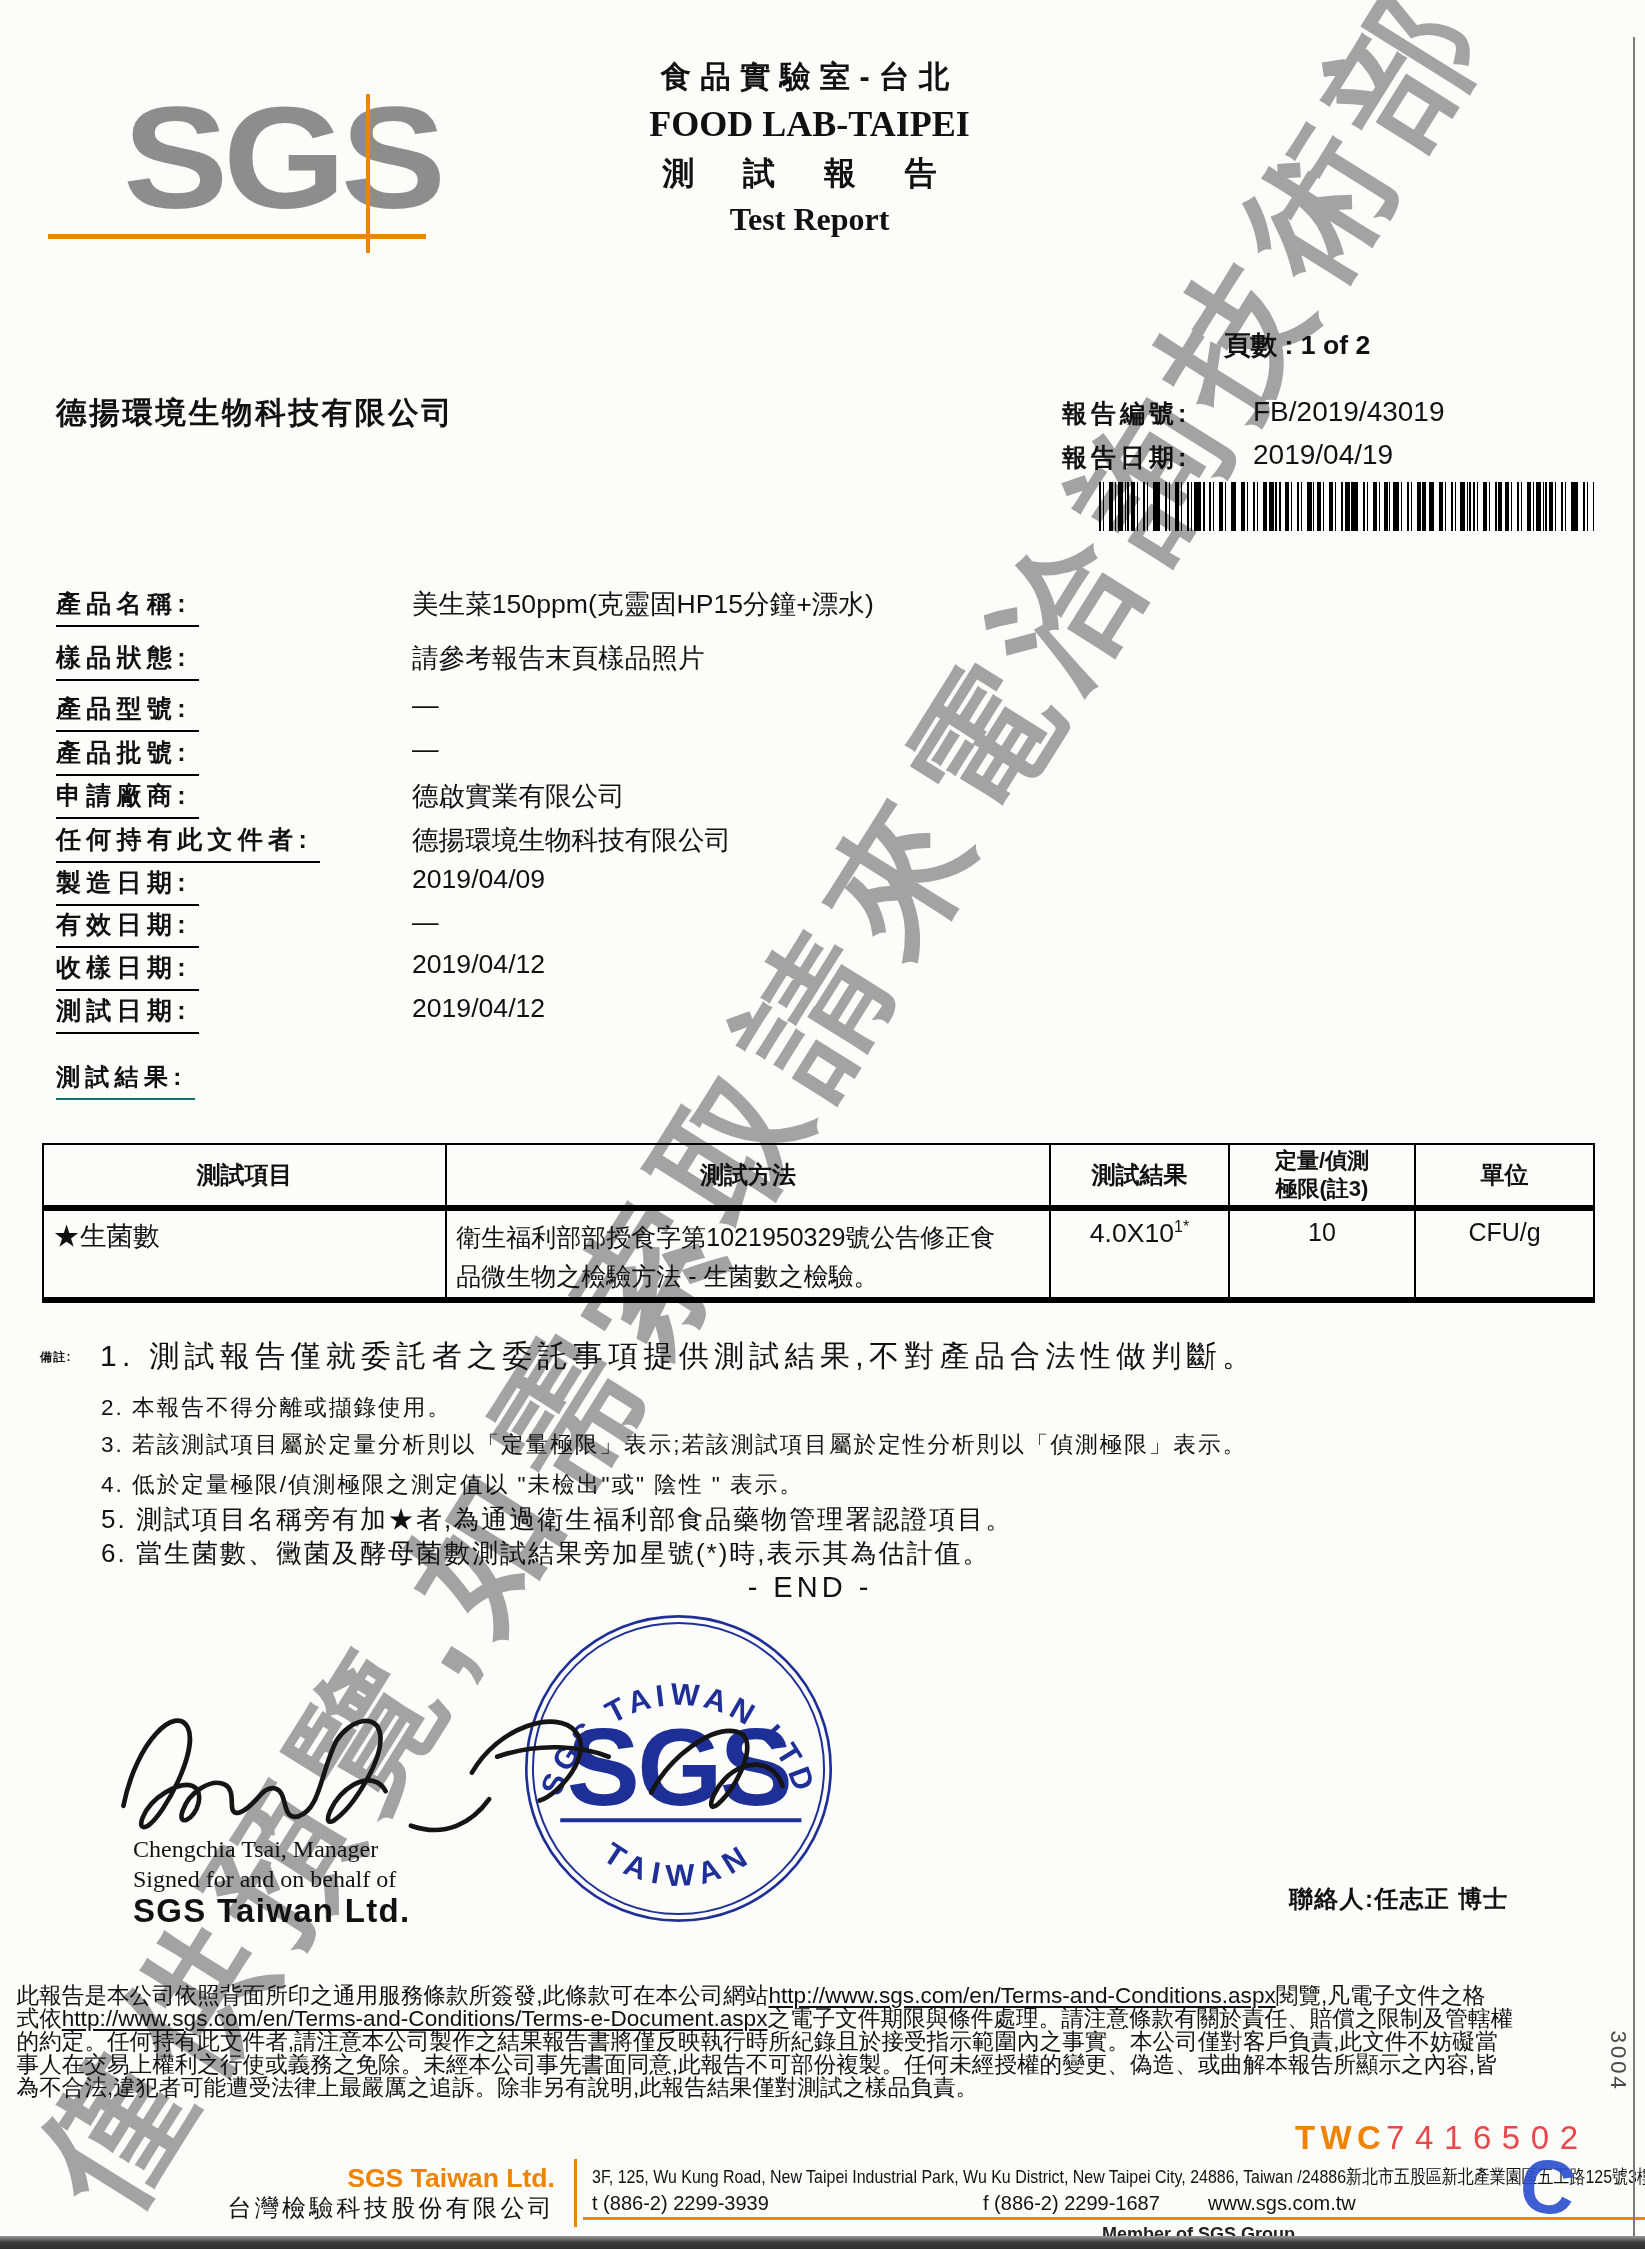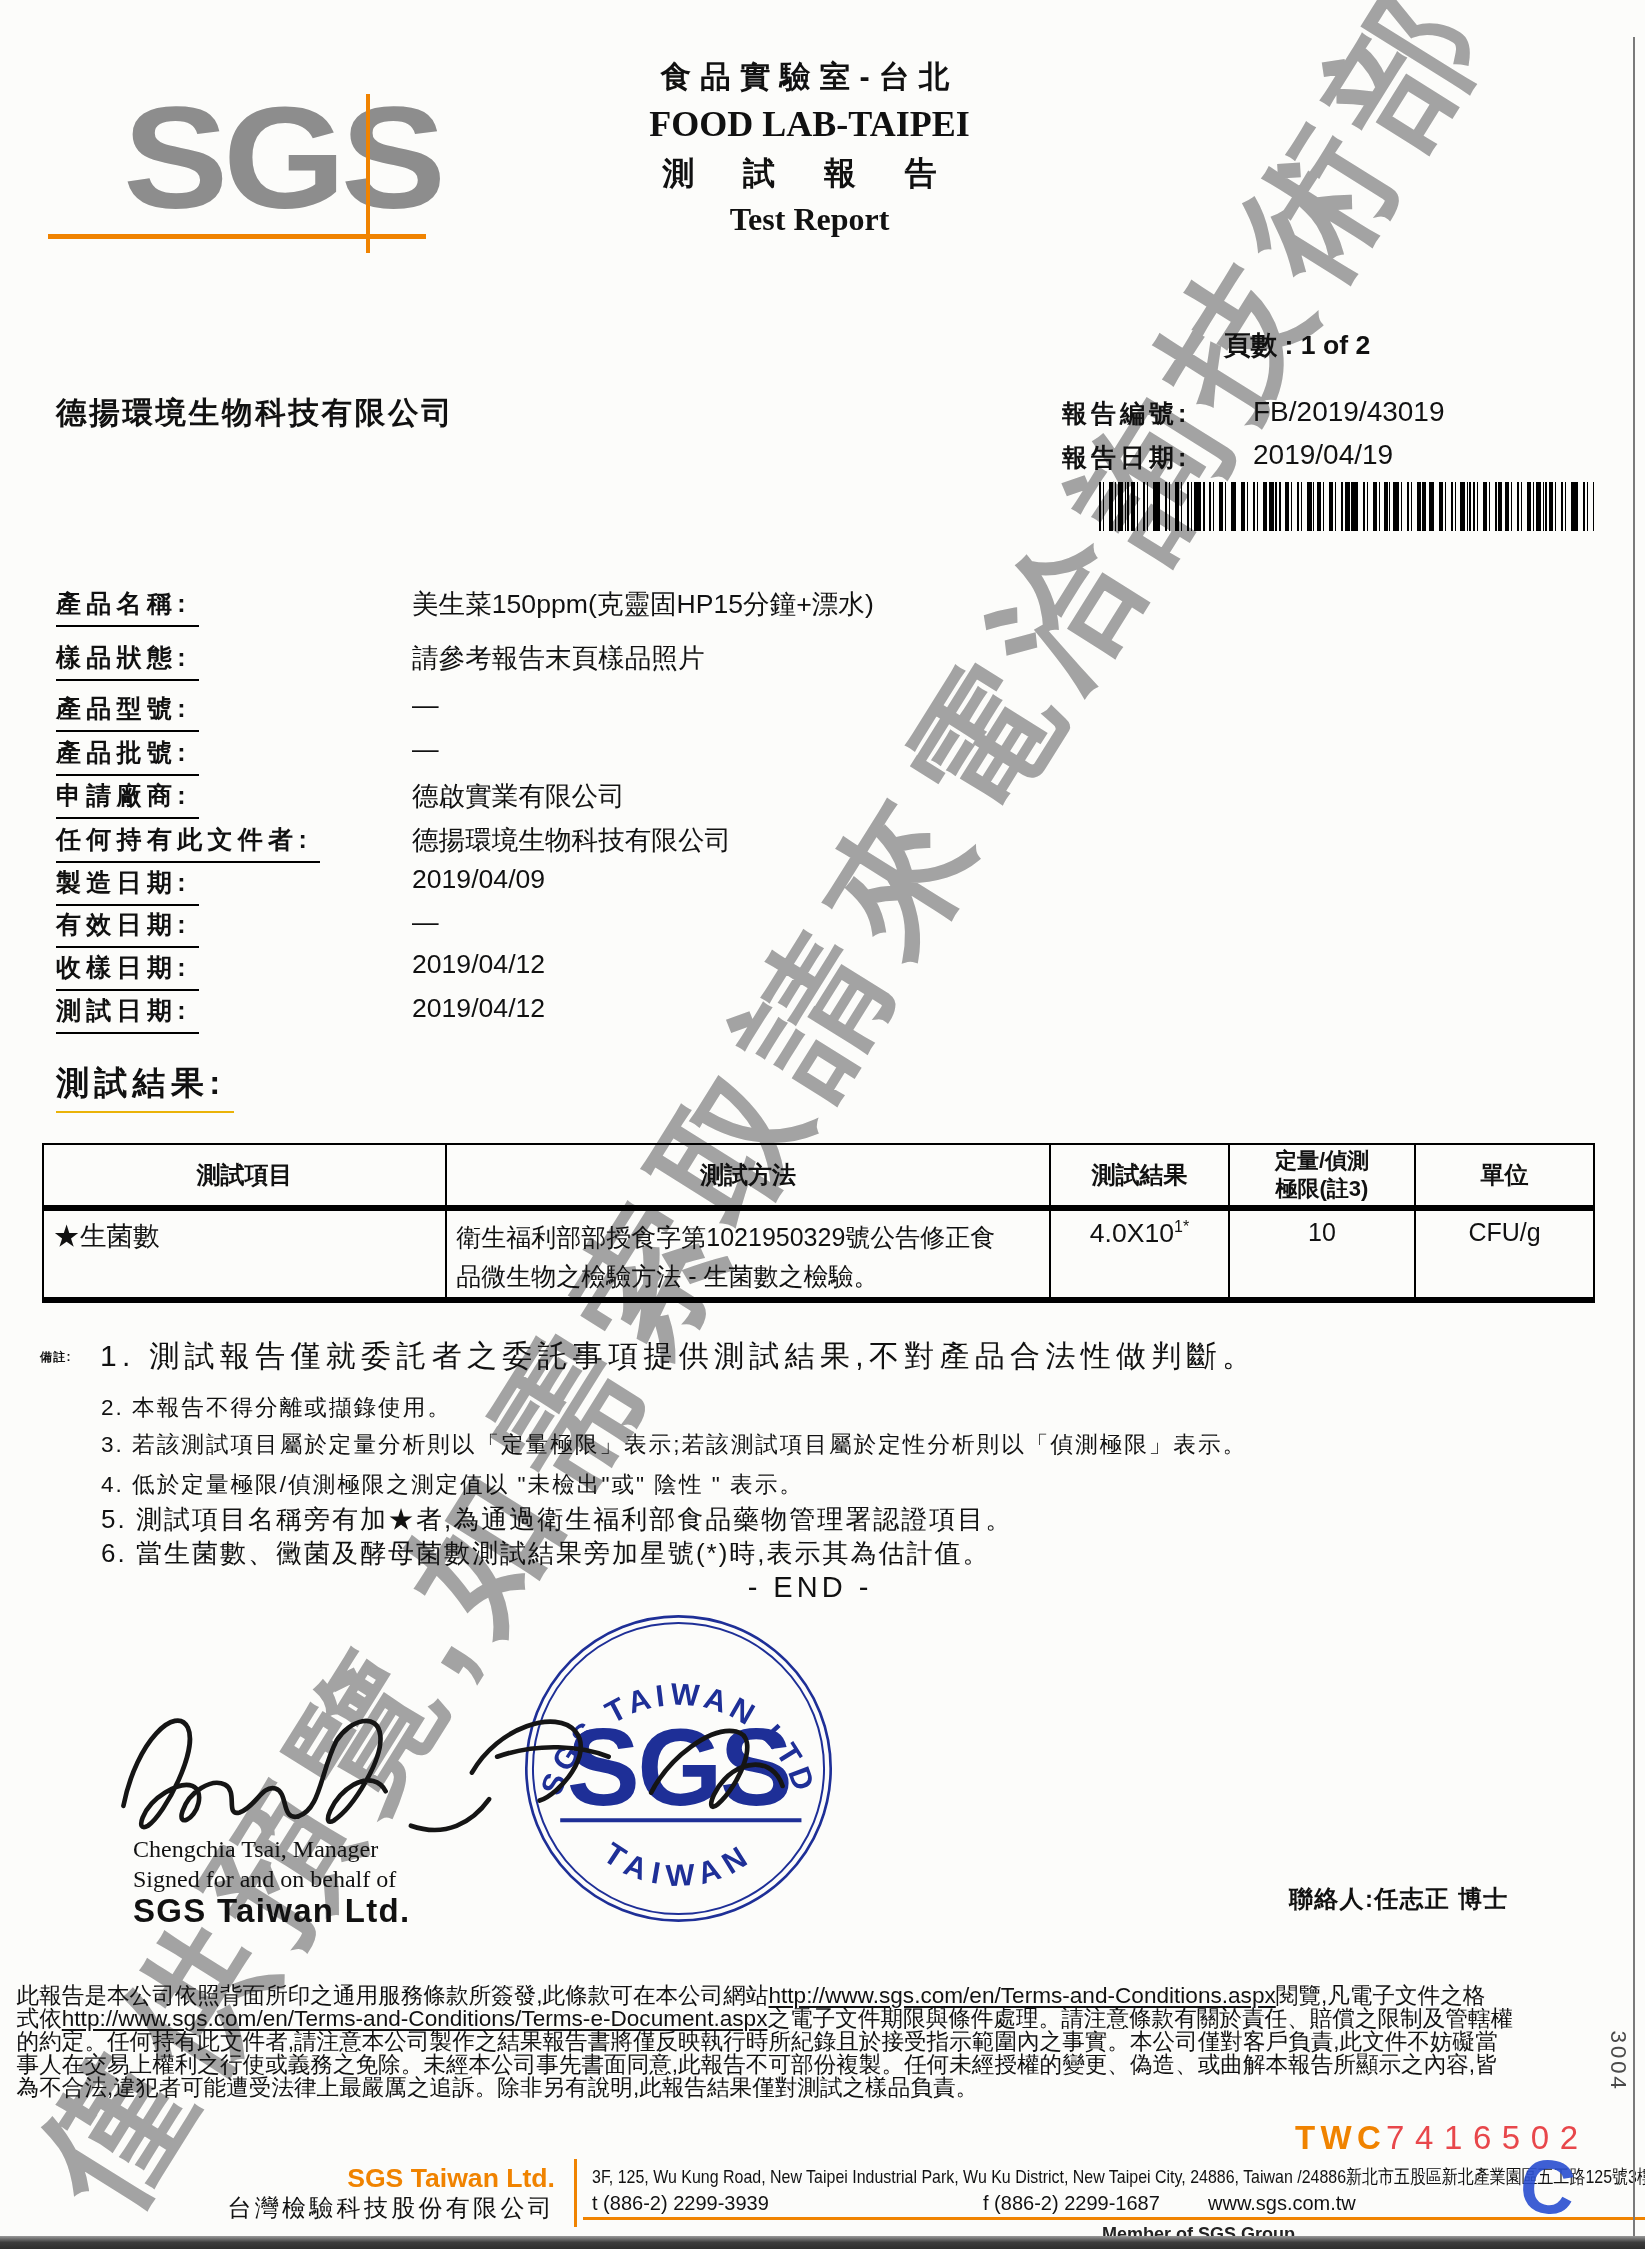--- a/index.html
+++ b/index.html
@@ -30,22 +30,22 @@
       repeating-linear-gradient(90deg,#000 0 2px,transparent 2px 4px,#000 4px 5.3px,transparent 5.3px 10px,#000 10px 14px,transparent 14px 16px,#000 16px 17.3px,transparent 17.3px 22px),
       repeating-linear-gradient(90deg,transparent 0 19px,#000 19px 22.6px,transparent 22.6px 28.5px,#000 28.5px 30px,transparent 30px 38px);}
   
   .client-name{left:56px;top:393px;font-size:30.5px;font-weight:600;letter-spacing:2.7px;}
   .client-addr{left:56px;top:437px;font-size:30.5px;font-weight:600;letter-spacing:1.3px;}
   .intro{left:56px;top:515px;font-size:25px;letter-spacing:6.6px;}
   
   .f-label{position:absolute;left:56px;font-size:25px;font-weight:700;letter-spacing:5.3px;
            border-bottom:2px solid #000;padding:0 8px 5.3px 0;}
   .f-value{position:absolute;left:412px;font-size:26.6px;}
-  .results-heading{left:56px;top:1061px;font-size:33px;font-weight:700;letter-spacing:5.3px;
-                   border-bottom:2px solid #eab308;padding:0 8px 5.3px 0;}
+  .results-heading{left:56px;top:1061px;font-size:24px;font-weight:700;letter-spacing:5.3px;
+                   border-bottom:2px solid #0f766e;padding:0 8px 5.3px 0;}
   
   .rtable{left:42px;top:1143px;}
   table{border-collapse:collapse;table-layout:fixed;width:1552px;background:transparent;}
   table,td,th{border:2px solid #000;}
   table{border-width:2.7px;border-bottom-width:6px;}
   thead tr{height:64px;border-bottom:6px solid #000;}
   tbody tr{height:86px;}
   th{font-size:24px;font-weight:600;text-align:center;vertical-align:middle;padding:0;}
   th .two-line{font-size:22px;line-height:28px;}
   td{vertical-align:top;padding-top:6.6px;}

